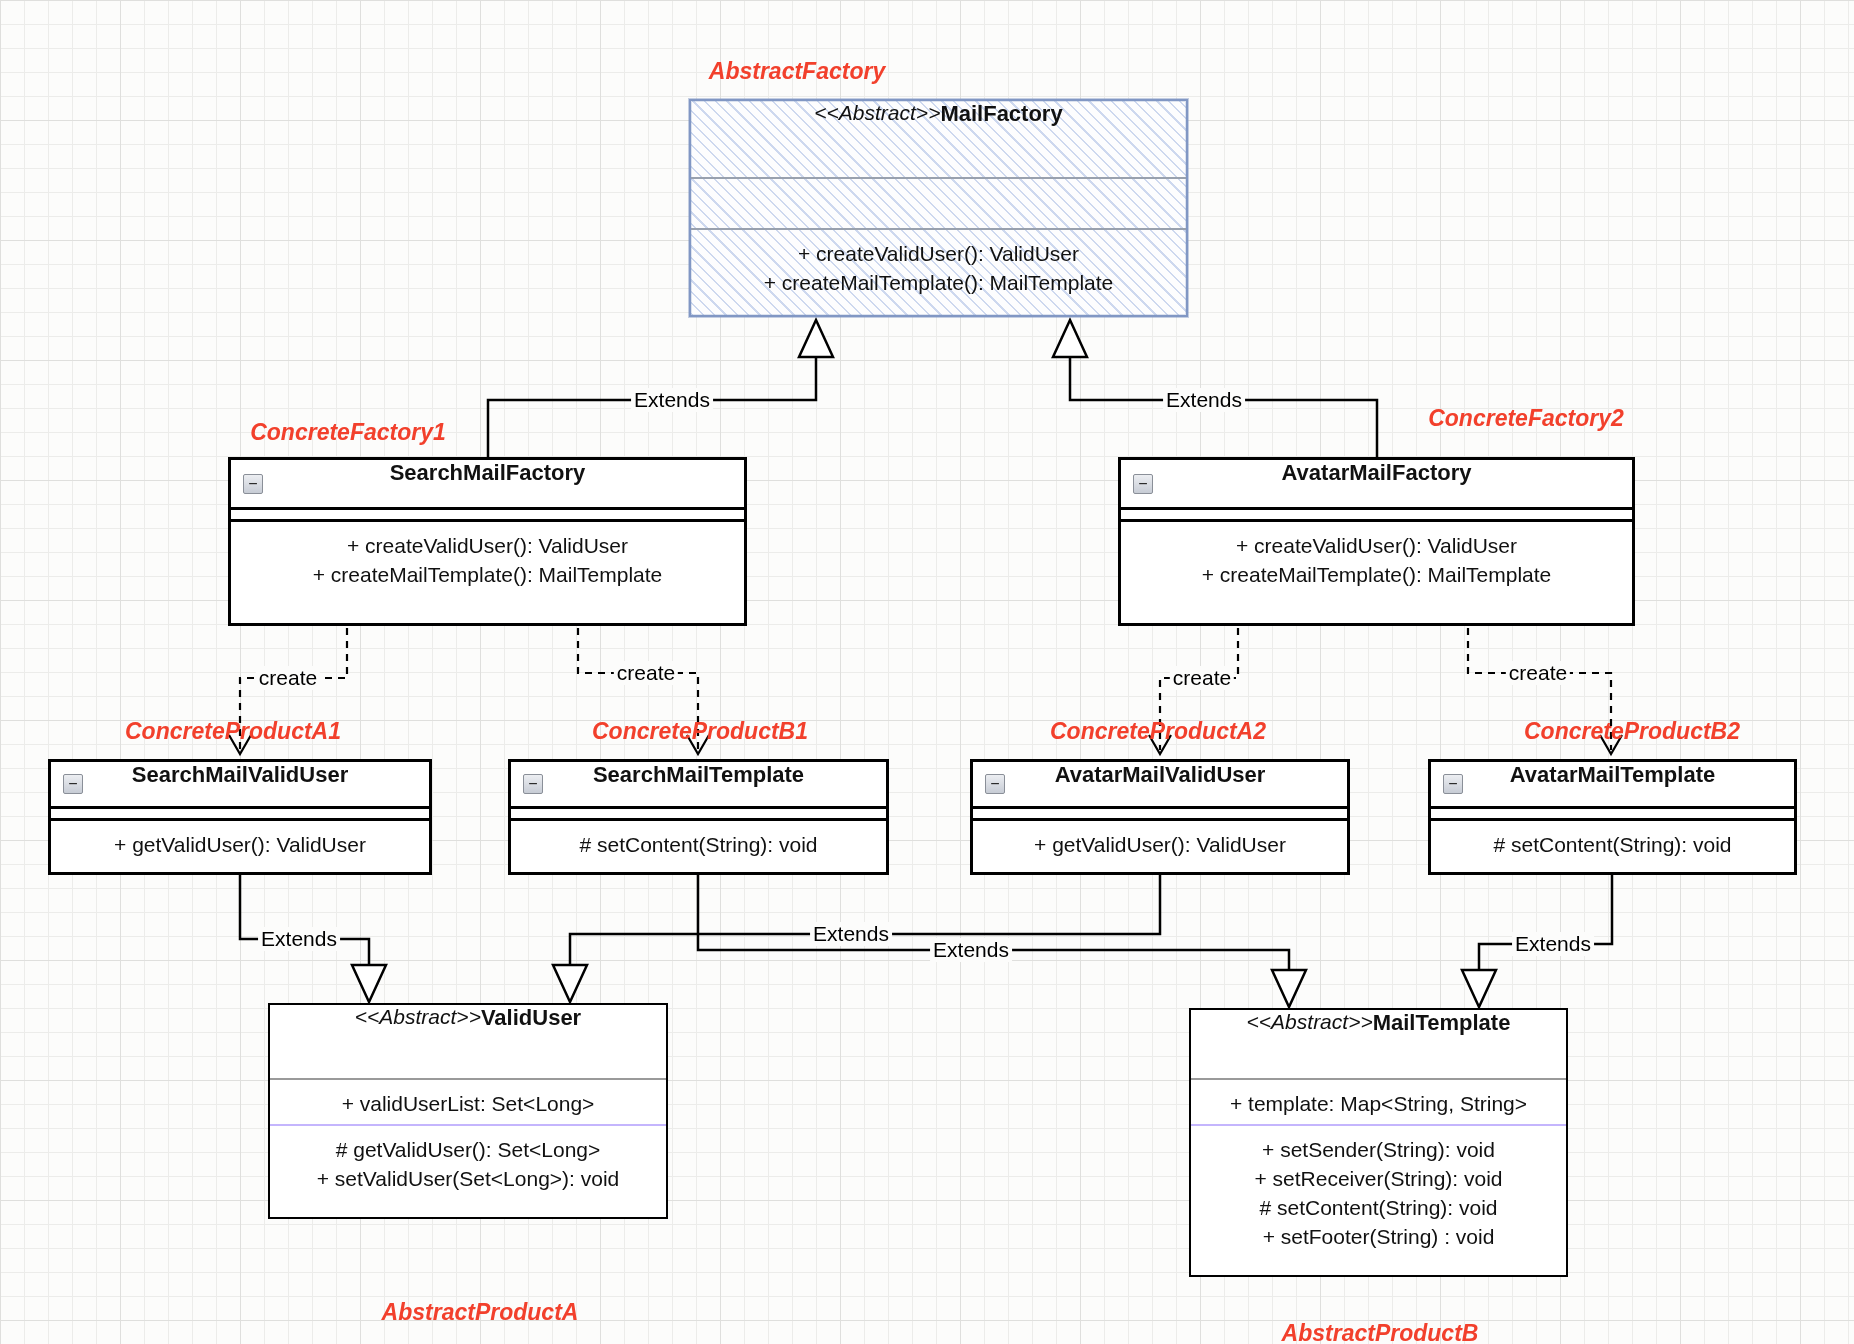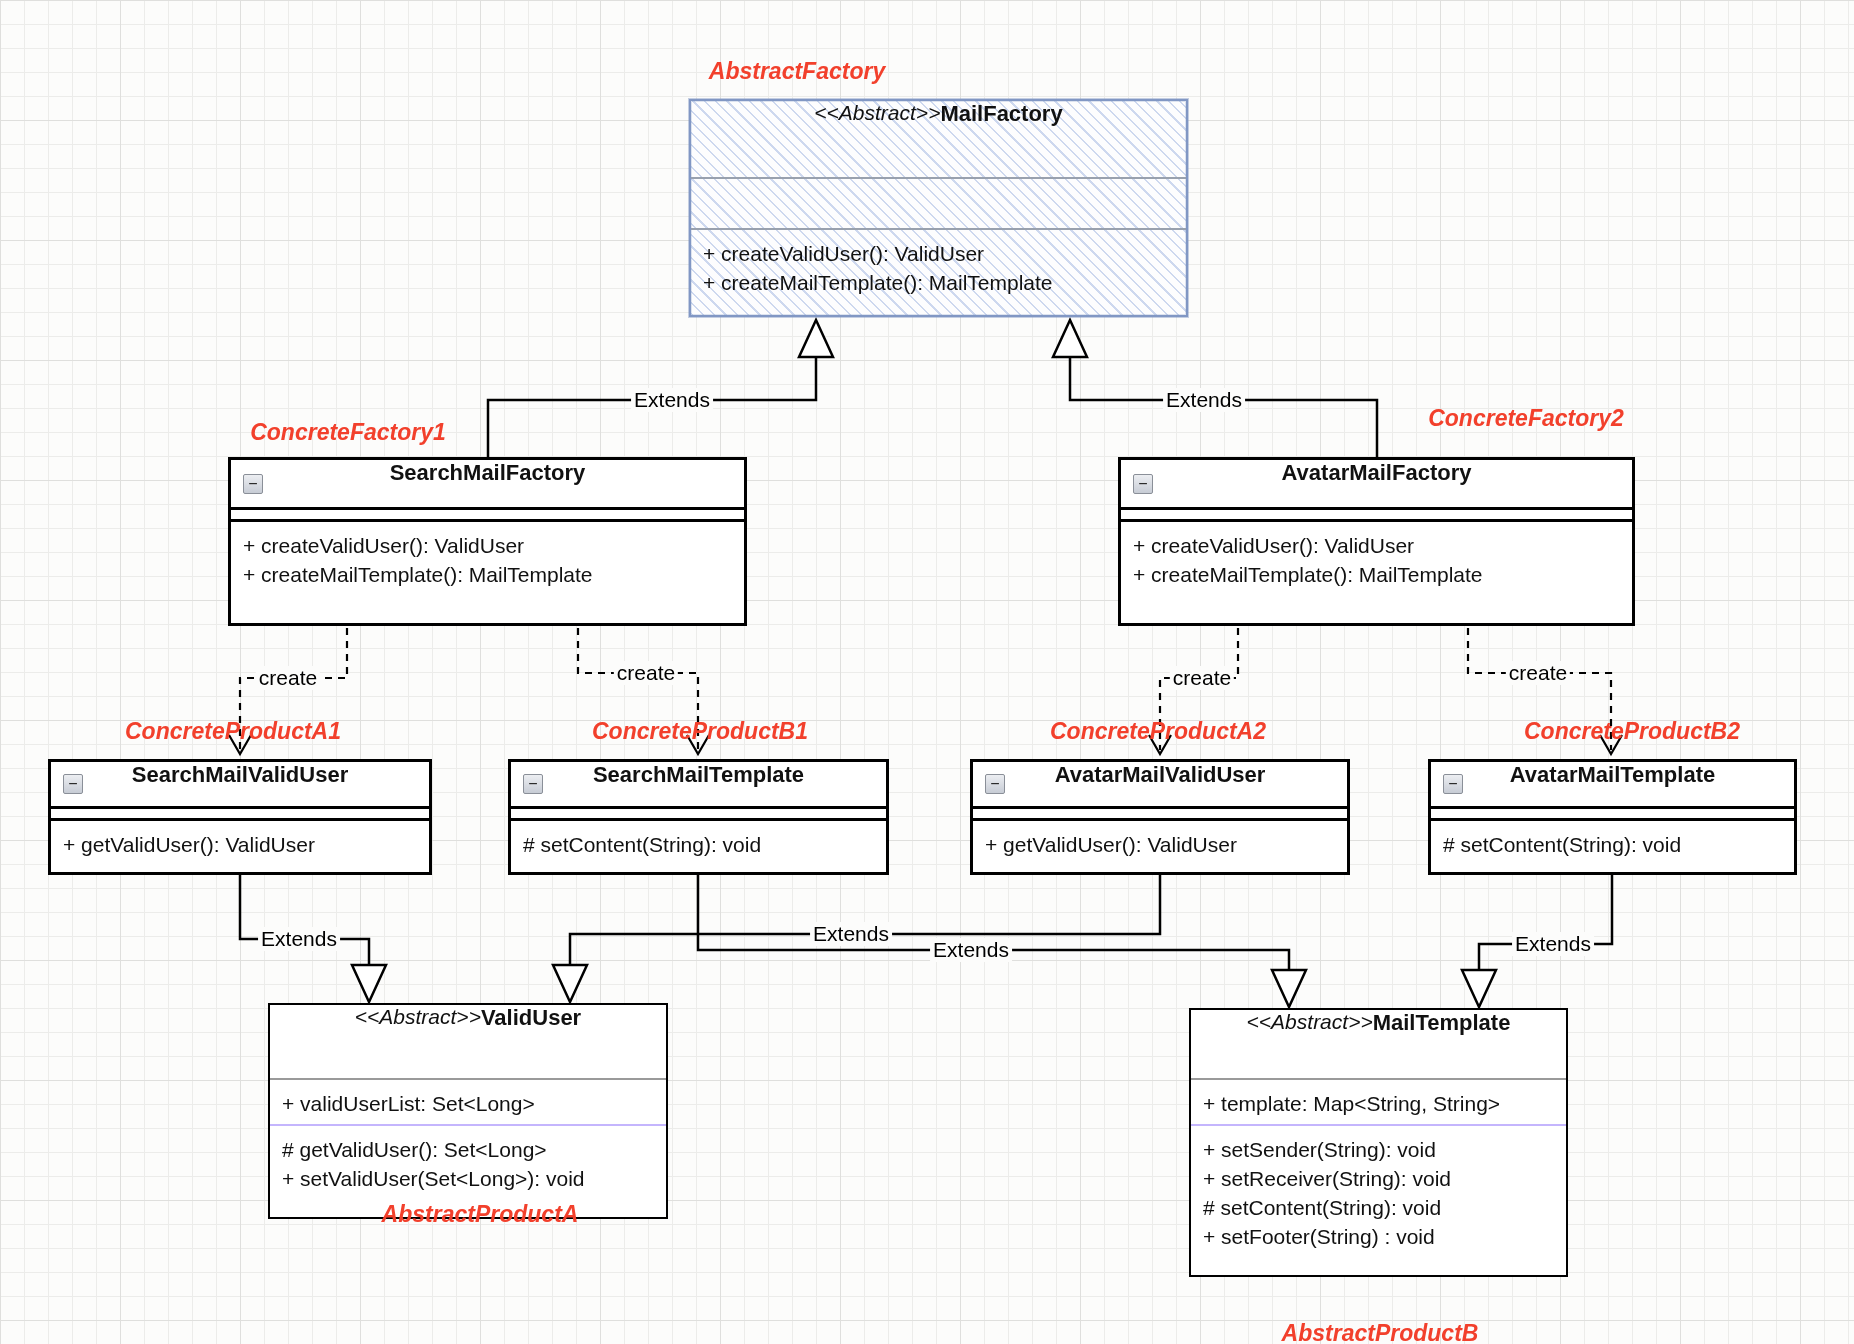--- a/index.html
+++ b/index.html
@@ -24,21 +24,21 @@
     background:#ffffff; border:3px solid #000;
     display:flex; flex-direction:column; color:#111;
   }
   .uml-title {
     position:relative; text-align:center; font-weight:bold; font-size:22px;
     display:flex; flex-direction:row; justify-content:center;
     border-bottom:3px solid #000;
   }
   .uml-stereotype { font-weight:normal; font-style:italic; font-size:21px; }
   .uml-sep-empty { height:9px; border-bottom:3px solid #000; }
-  .uml-attrs, .uml-methods { font-size:21px; line-height:29px; padding:9px 12px 6px 12px; }
+  .uml-attrs, .uml-methods { font-size:21px; line-height:29px; padding:9px 12px 6px 12px;text-align:center; }
 
   
   .uml-class.abstract { border-width:2px; }
   .uml-class.abstract .uml-title { border-bottom:2px solid #9a9a9a; }
   .uml-class.abstract .uml-attrs { border-bottom:2px solid #c4b5fd; }
 
   
   #box-mailfactory {
     border:2px solid #8197c4;
     box-shadow:0 0 0 1px rgba(129,151,196,.45), inset 0 0 0 1px rgba(129,151,196,.25);
@@ -148,21 +148,21 @@
   <div class="edge-label" style="left:1202px; top:678px;">create</div>
   <div class="edge-label" style="left:1538px; top:673px;">create</div>
 
   <div class="red-note" style="left:797px;  top:71px;">AbstractFactory</div>
   <div class="red-note" style="left:348px;  top:432px;">ConcreteFactory1</div>
   <div class="red-note" style="left:1526px; top:418px;text-align:center;">ConcreteFactory2</div>
   <div class="red-note" style="left:233px;  top:731px;">ConcreteProductA1</div>
   <div class="red-note" style="left:700px;  top:731px;text-align:right;">ConcreteProductB1</div>
   <div class="red-note" style="left:1158px; top:731px;">ConcreteProductA2</div>
   <div class="red-note" style="left:1632px; top:731px;text-align:center;">ConcreteProductB2</div>
-  <div class="red-note" style="left:460px;  top:1214px;padding-left:40px;">AbstractProductA</div>
+  <div class="red-note" style="left:460px;  top:1312px;padding-left:40px;">AbstractProductA</div>
   <div class="red-note" style="left:1380px; top:1312px;margin-top:21px;">AbstractProductB</div>
 
   <div class="uml-class" id="box-mailfactory">
     <div class="uml-title">
       <span class="uml-stereotype">&lt;&lt;Abstract&gt;&gt;</span>
       <span>MailFactory</span>
     </div>
     <div class="uml-attrs-empty"></div>
     <div class="uml-methods">
       <div>+ createValidUser(): ValidUser</div>

